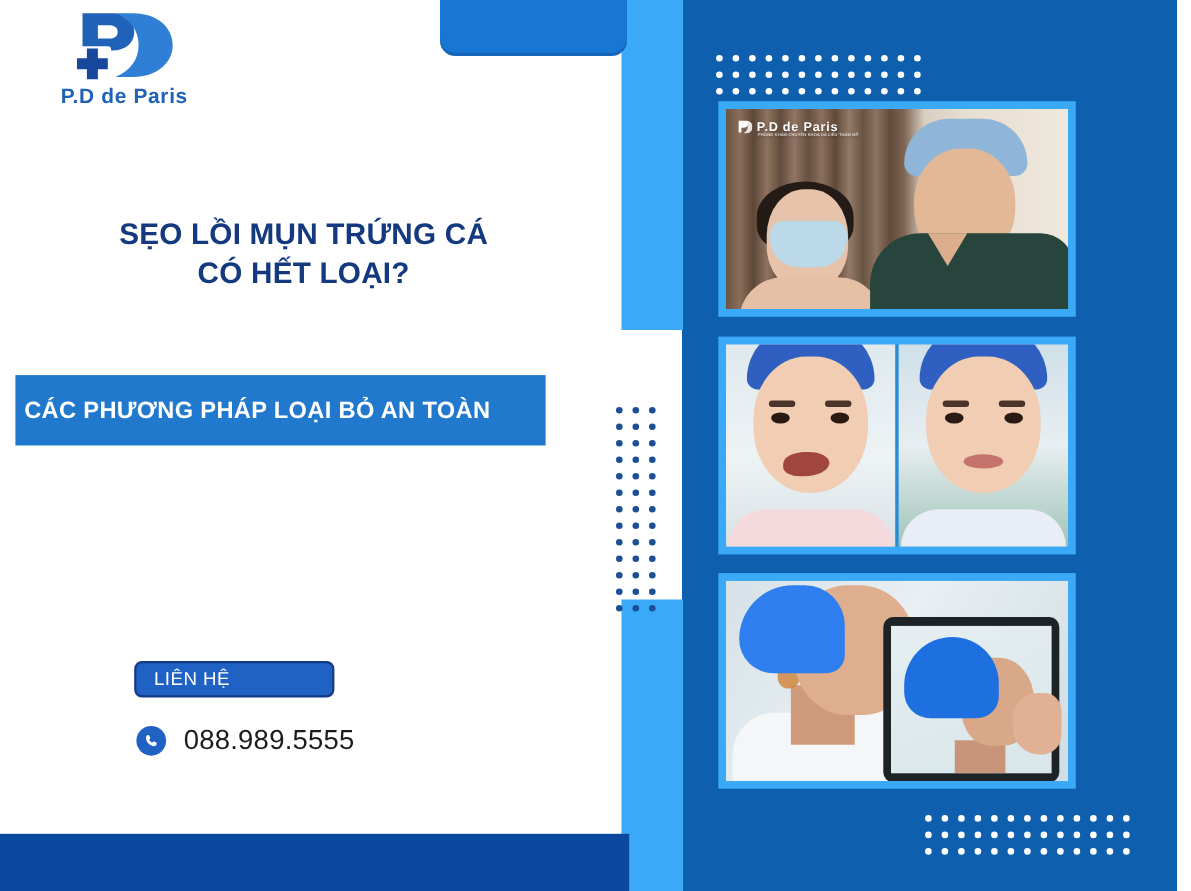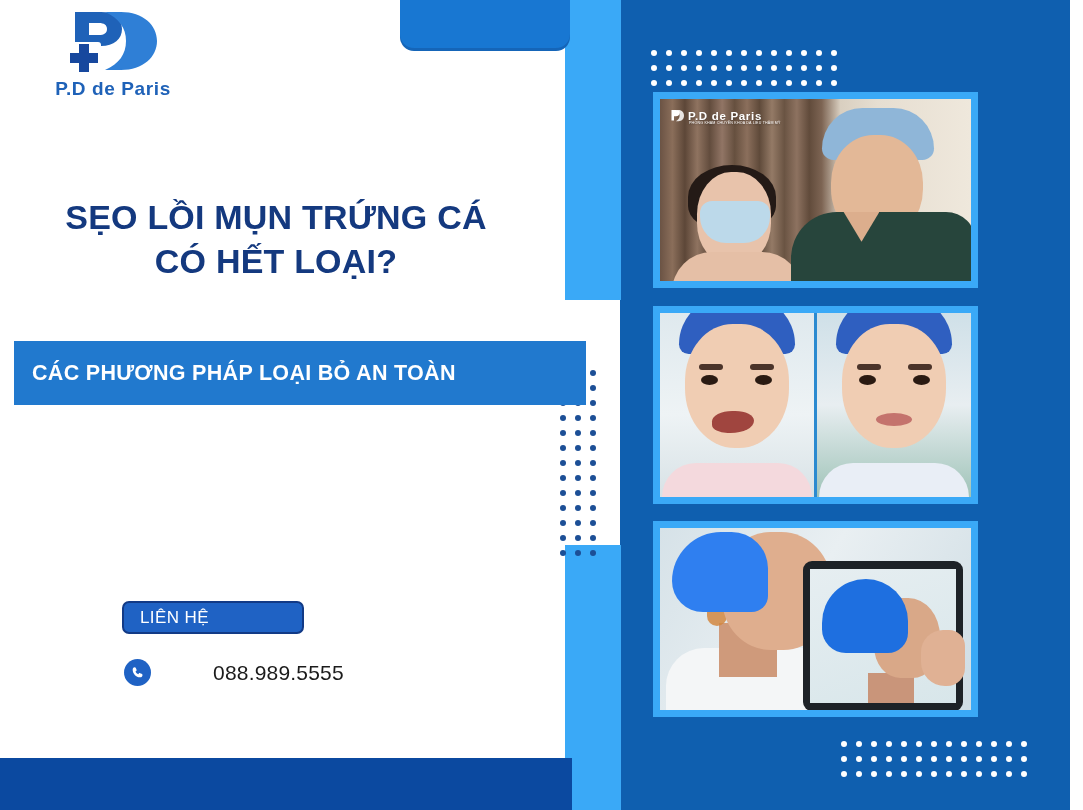--- a/index.html
+++ b/index.html
@@ -111,34 +111,34 @@
     margin-top: -2px;
   }
 
   
   .headline {
     position: absolute;
     left: 14px; top: 196px;
     width: 524px;
     text-align: center;
     color: #14397f;
-    font-size: 34px;
+    font-size: 27px;
     font-weight: bold;
     line-height: 1.28;
     letter-spacing: 0.2px;
   }
   .subtitle-bar {
     position: absolute;
     left: 14px; top: 341px;
-    width: 572px;
+    width: 482px;
     height: 64px;
     background: #2179ce;
     display: flex;
     align-items: center;
-    padding-left: 18px;
+    padding-left: 8px;
     box-sizing: border-box;
   }
   .subtitle-bar .txt {
     color: #ffffff;
     font-size: 21.5px;
     font-weight: bold;
     letter-spacing: 0.3px;
   }
 
   
@@ -163,23 +163,22 @@
   .contact-row {
     position: absolute;
     display: flex;
     align-items: center;
     gap: 16px;
   }
   #contact-phone { left: 124px; top: 659px; }
   #contact-web   { left: 124px; top: 701px; }
   .contact-row .label {
     color: #1b1b1b;
-    font-size: 21px;
+    font-size: 25px;
     letter-spacing: 0.2px;
-    margin-left: 46px;
   }
   .icon-circle {
     width: 27px; height: 27px;
     border-radius: 50%;
     background: #1f62c4;
     display: flex;
     align-items: center;
     justify-content: center;
     flex: none;
   }

